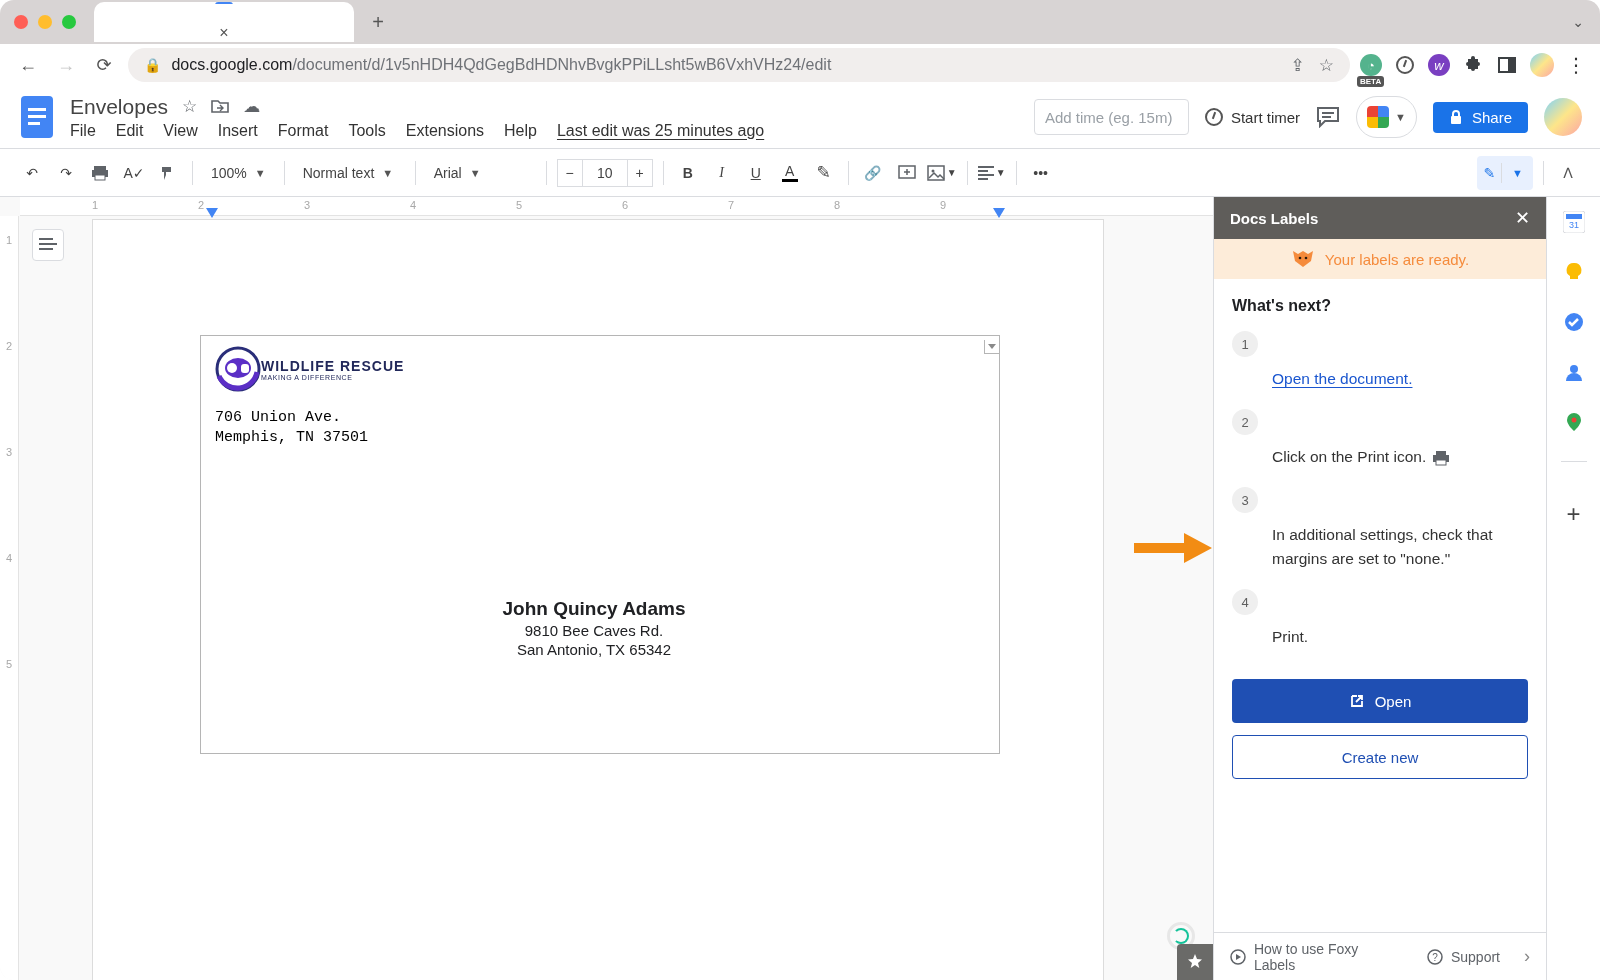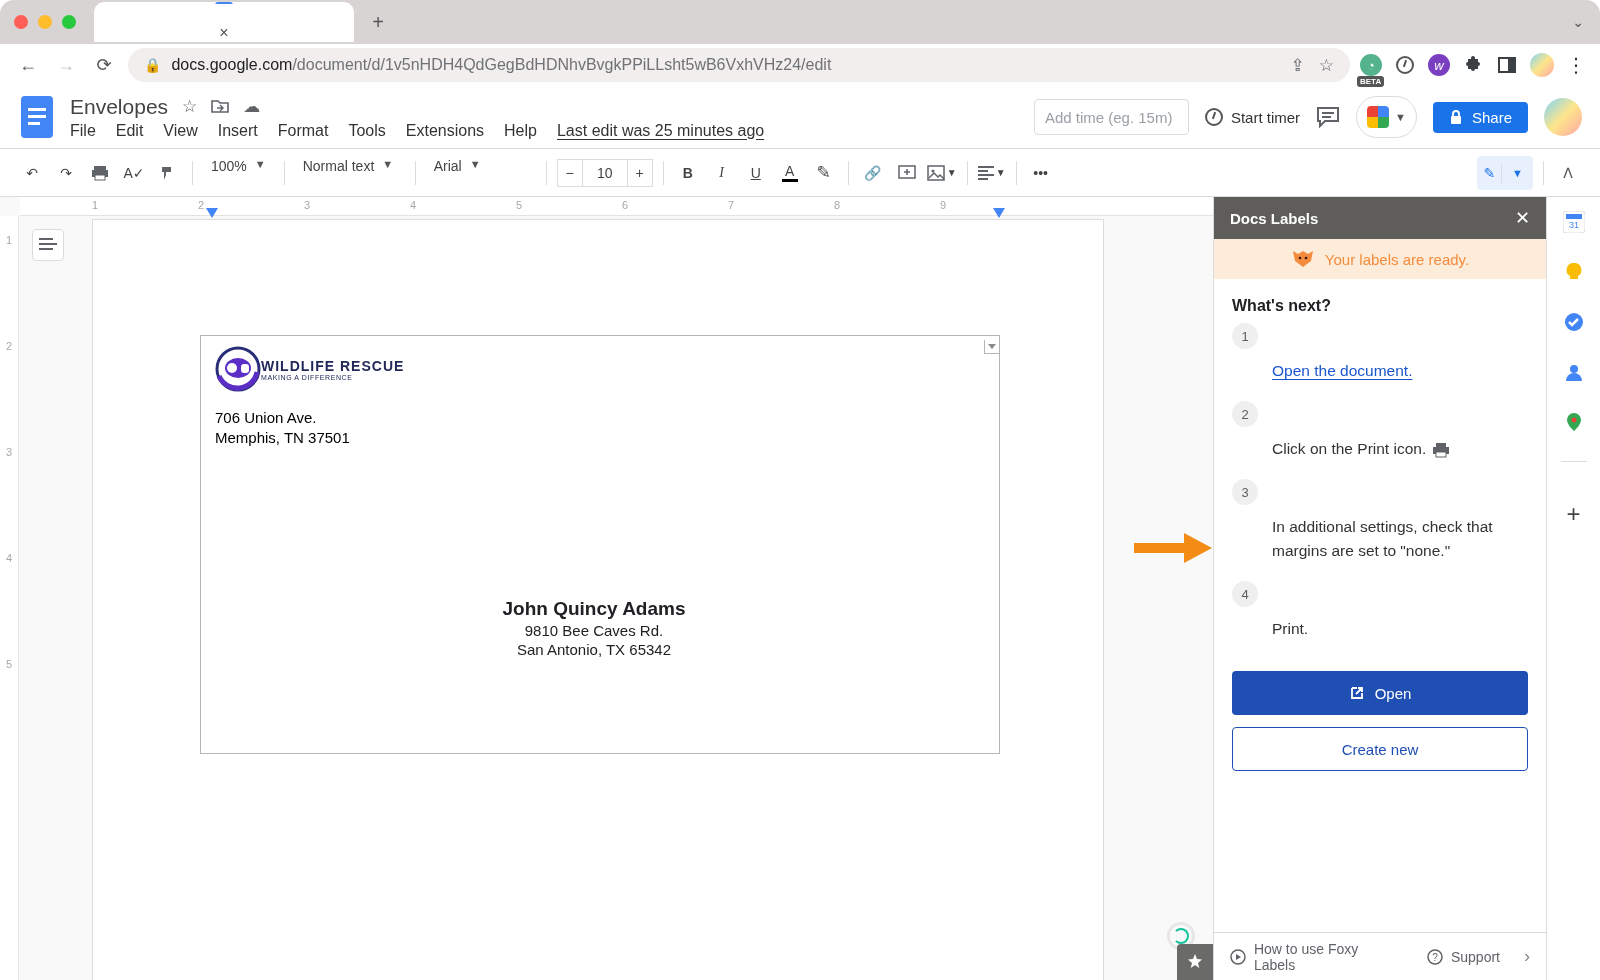--- a/index.html
+++ b/index.html
@@ -71,21 +71,21 @@
   .comments-ico{font-size:22px;color:#5f6368;}
   .meet{height:42px;padding:0 10px;border:1px solid var(--divider);border-radius:40px;display:flex;align-items:center;gap:6px;}
   .meet-logo{width:22px;height:22px;background:conic-gradient(#4285f4 0 25%,#34a853 0 50%,#fbbc04 0 75%,#ea4335 0);border-radius:4px;}
   .share{background:var(--share-blue);color:#fff;height:31px;border-radius:4px;display:flex;align-items:center;gap:9px;padding:0 16px;font-size:15px;font-weight:500;}
   .avatar-doc{width:38px;height:38px;border-radius:50%;background:linear-gradient(135deg,#7dd3fc,#fde68a,#fca5a5);}
 
   
   .toolbar{height:49px;border-top:1px solid var(--divider);border-bottom:1px solid var(--divider);display:flex;align-items:center;padding:0 18px;gap:6px;font-size:14px;color:#444;background:#fff;position:relative;overflow:hidden;}
   .tbtn{min-width:28px;height:30px;display:flex;align-items:center;justify-content:center;color:#444;}
   .tsep{width:1px;height:24px;background:var(--divider);margin:0 4px;}
-  .dd{display:flex;align-items:flex-start;gap:8px;padding:0 8px;height:30px;}
+  .dd{display:flex;align-items:center;gap:8px;padding:0 8px;height:30px;}
   .dd .caret{font-size:11px;color:#555;}
   .fontsize{display:flex;align-items:center;}
   .fs-btn{width:26px;height:28px;border:1px solid var(--divider);display:flex;align-items:center;justify-content:center;}
   .fs-val{width:44px;height:28px;border-top:1px solid var(--divider);border-bottom:1px solid var(--divider);display:flex;align-items:center;justify-content:center;}
   .under{text-decoration:underline;}
   .textcolor{display:flex;flex-direction:column;align-items:center;line-height:1;gap:1px;}
   .textcolor .bar{width:16px;height:3px;background:#000;}
   .highlighter{font-size:17px;}
   .toolbar-right{position:absolute;right:18px;display:flex;align-items:center;gap:6px;}
   .edit-mode{display:flex;align-items:center;gap:2px;background:#e8f0fe;border-radius:4px;height:34px;padding:0 6px;}
@@ -107,40 +107,40 @@
 
   .outline-btn{position:absolute;left:32px;top:32px;width:32px;height:32px;border:1px solid var(--divider);border-radius:4px;display:flex;align-items:center;justify-content:center;background:#fff;}
 
   .page{position:absolute;left:92px;top:22px;width:1012px;height:880px;background:#fff;border:1px solid #dcdcdc;}
   .envelope{position:absolute;left:107px;top:115px;width:800px;height:419px;border:1px solid #b5b5b5;background:#fff;padding:10px 14px;}
   .logo-row{display:flex;align-items:center;}
   .logo-mark{width:46px;height:46px;}
   .logo-text{display:flex;flex-direction:column;}
   .logo-text .l1{font-size:14px;font-weight:700;letter-spacing:1px;color:#22285a;}
   .logo-text .l2{font-size:7px;letter-spacing:.6px;color:#22285a;}
-  .sender{margin-top:16px;font-size:15px;line-height:1.35;color:#000;}
+  .sender{margin-top:16px;font-size:15px;line-height:1.35;color:#000;font-family:Liberation Mono, monospace;}
   .recipient{position:absolute;left:0;right:12px;top:262px;text-align:center;}
   .recipient .r1{font-size:19px;font-weight:700;}
   .recipient .r2,.recipient .r3{font-size:15px;margin-top:2px;}
   .env-tab{position:absolute;right:-1px;top:4px;width:16px;height:14px;border:1px solid #b5b5b5;border-top:none;display:flex;align-items:center;justify-content:center;}
   .env-tab:after{content:"";border-left:4px solid transparent;border-right:4px solid transparent;border-top:5px solid #8a8a8a;}
 
   .grammarly{position:absolute;right:18px;bottom:30px;width:28px;height:28px;border-radius:50%;border:3px solid #e7e7e7;display:flex;align-items:center;justify-content:center;}
   .grammarly:after{content:"";width:12px;height:12px;border:2px solid #15c39a;border-left-color:transparent;border-radius:50%;}
   .explore{position:absolute;right:0;bottom:0;width:36px;height:36px;background:#6a6a68;display:flex;align-items:center;justify-content:center;border-top-left-radius:4px;}
   .explore svg{fill:#fff;}
 
   
   .side-panel{width:332px;background:#fff;display:flex;flex-direction:column;position:relative;}
   .panel-head{height:42px;background:var(--panel-head);display:flex;align-items:center;padding:0 16px;color:#fff;font-size:15px;font-weight:600;}
   .panel-head .x{margin-left:auto;font-size:18px;font-weight:400;cursor:pointer;}
   .ready-bar{background:#fdecd9;height:40px;display:flex;align-items:center;justify-content:center;gap:10px;color:var(--fox-orange);font-size:15px;}
   .fox-icon{width:24px;height:24px;display:inline-flex;}
   .panel-body{padding:18px;flex:1;}
-  .whats{font-size:16px;font-weight:700;margin-bottom:8px;}
+  .whats{font-size:16px;font-weight:700;margin-bottom:16px;}
   .steps{display:flex;flex-direction:column;gap:18px;}
   .step{display:flex;gap:14px;align-items:flex-start;font-size:15.5px;color:#333;}
   .step .n{width:26px;height:26px;border-radius:50%;background:#efefef;display:flex;align-items:center;justify-content:center;font-size:13px;color:#5f5f5f;flex-shrink:0;}
   .step a{color:#1a56cf;text-decoration:underline;text-underline-offset:3px;}
   .step .txt{line-height:1.55;margin-top:36px;}
   .print-ico{display:inline-flex;vertical-align:middle;margin-left:6px;color:#5f6368;}
   .btns{margin-top:30px;display:flex;flex-direction:column;gap:12px;}
   .btn-primary{height:44px;background:#1f4fb3;color:#fff;display:flex;align-items:center;justify-content:center;gap:10px;border-radius:4px;font-size:15px;}
   .btn-outline{height:44px;border:1px solid #1f4fb3;color:#1f4fb3;display:flex;align-items:center;justify-content:center;border-radius:4px;font-size:15px;}
   .panel-foot{border-top:1px solid var(--divider);height:48px;display:flex;align-items:center;gap:24px;padding:0 16px;color:#5f6368;font-size:14px;}

